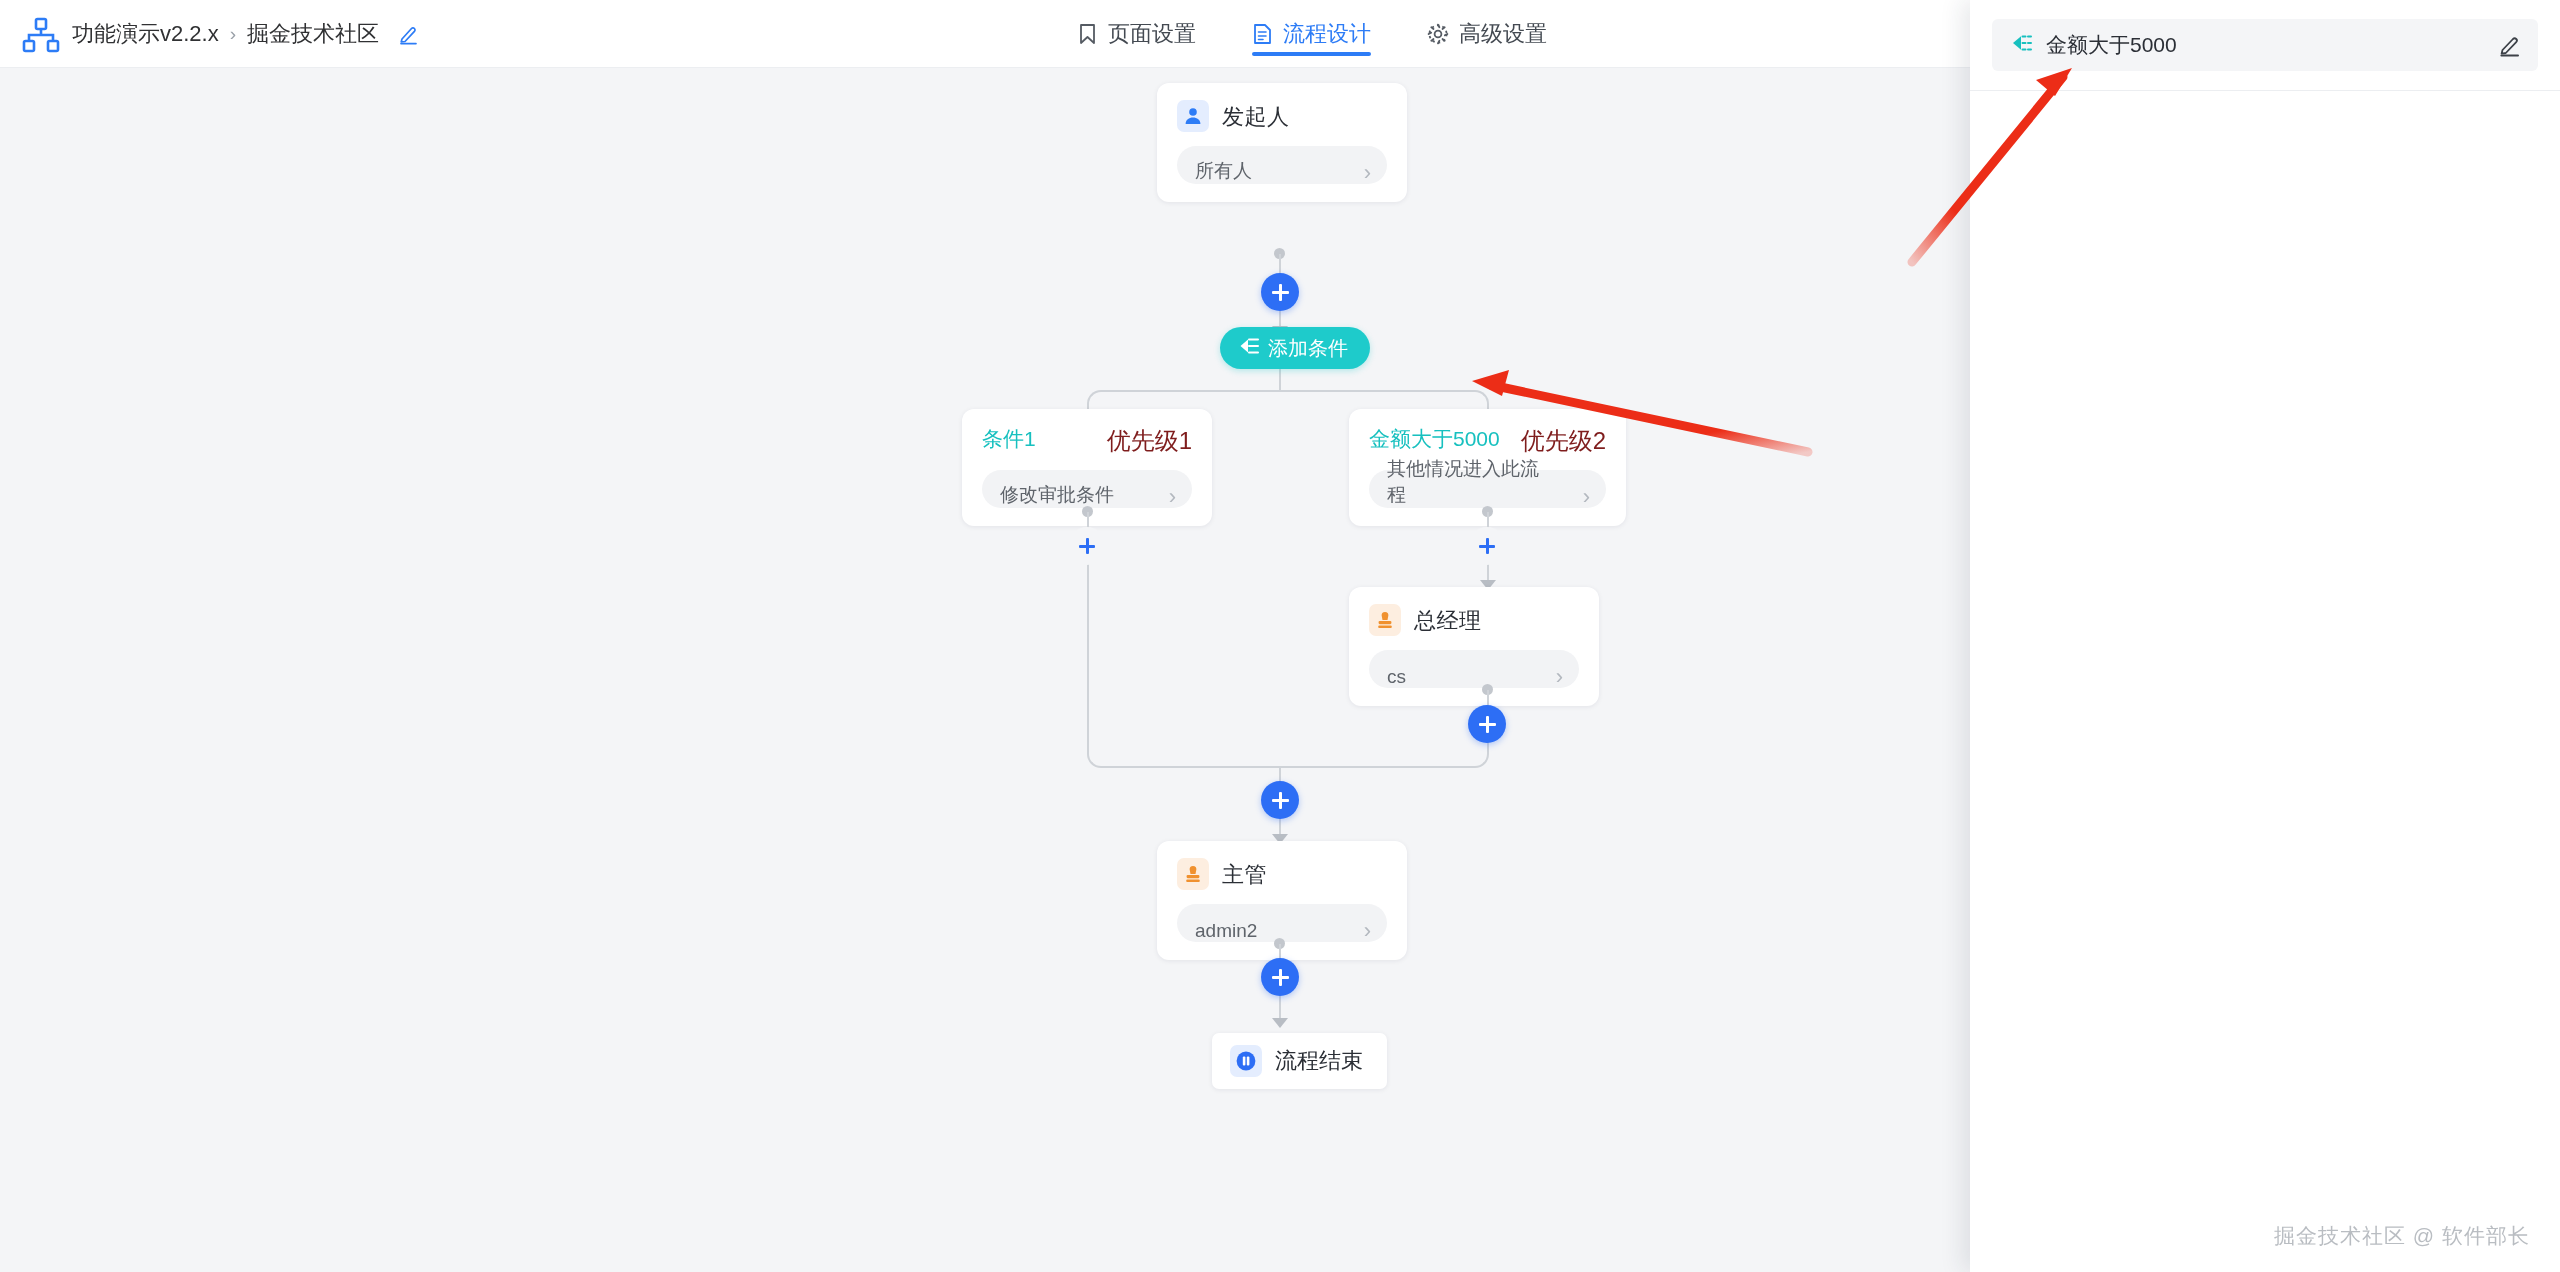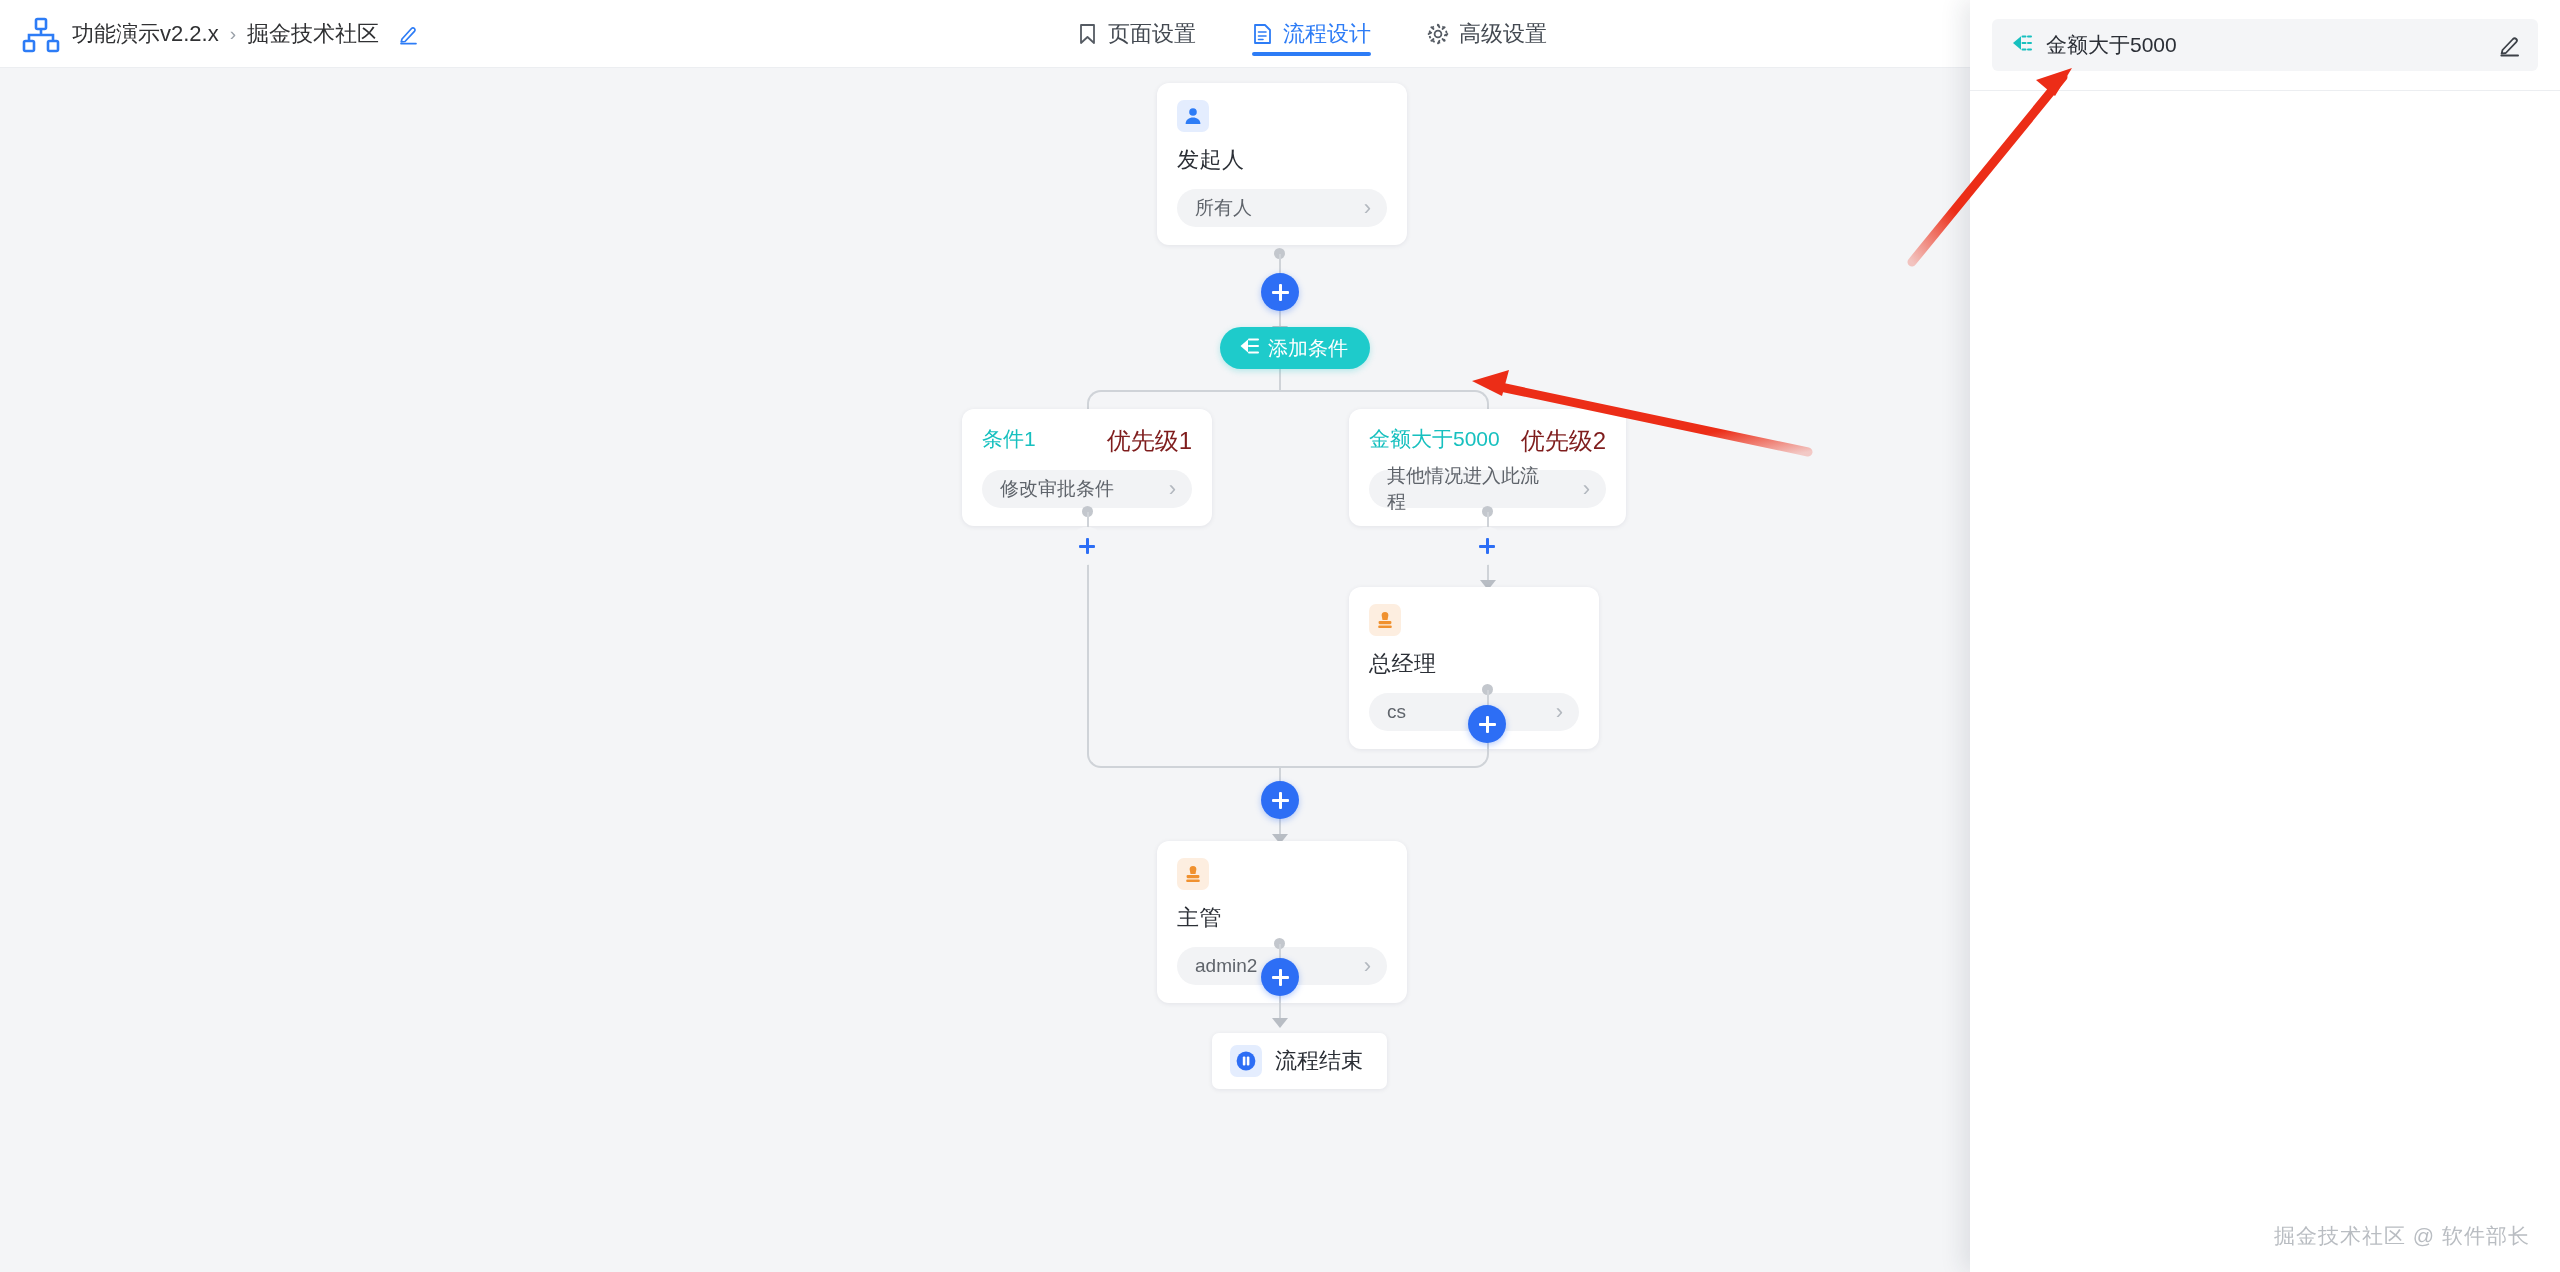--- a/index.html
+++ b/index.html
@@ -52,35 +52,34 @@
   }
 
   .node {
     position: absolute;
     background: #ffffff;
     border-radius: 12px;
     box-shadow: 0 1px 5px rgba(20,30,60,0.08);
     padding: 17px 20px 18px 20px;
   }
   .node-head {
-    display: flex; align-items: flex-start; gap: 13px;
+    display: flex; align-items: flex-end; gap: 13px;
     margin-bottom: 14px;
-    flex-direction: column;
   }
   .node-badge {
     width: 32px; height: 32px; border-radius: 7px;
     display: flex; align-items: center; justify-content: center;
     flex: none;
   }
   .badge-blue { background: #e4edfe; }
   .badge-orange { background: #fdeee0; }
   .node-title { font-size: 22px; color: #2b2f36; letter-spacing: .5px; }
   .node-field {
     background: #f2f3f5; border-radius: 19px;
-    height: 38px; display: flex; align-items: center;
+    height: 38px; display: flex; align-items: flex-end;
     padding: 0 16px 0 18px;
     font-size: 19px; color: #5f646b;
     cursor: pointer;
     gap: 36px;
   }
   .node-field .chev { margin-left: auto; color: #b3b8bf; font-size: 22px; line-height: 1; }
 
   
   .cond-card {
     position: absolute; background: #ffffff; border-radius: 12px;

